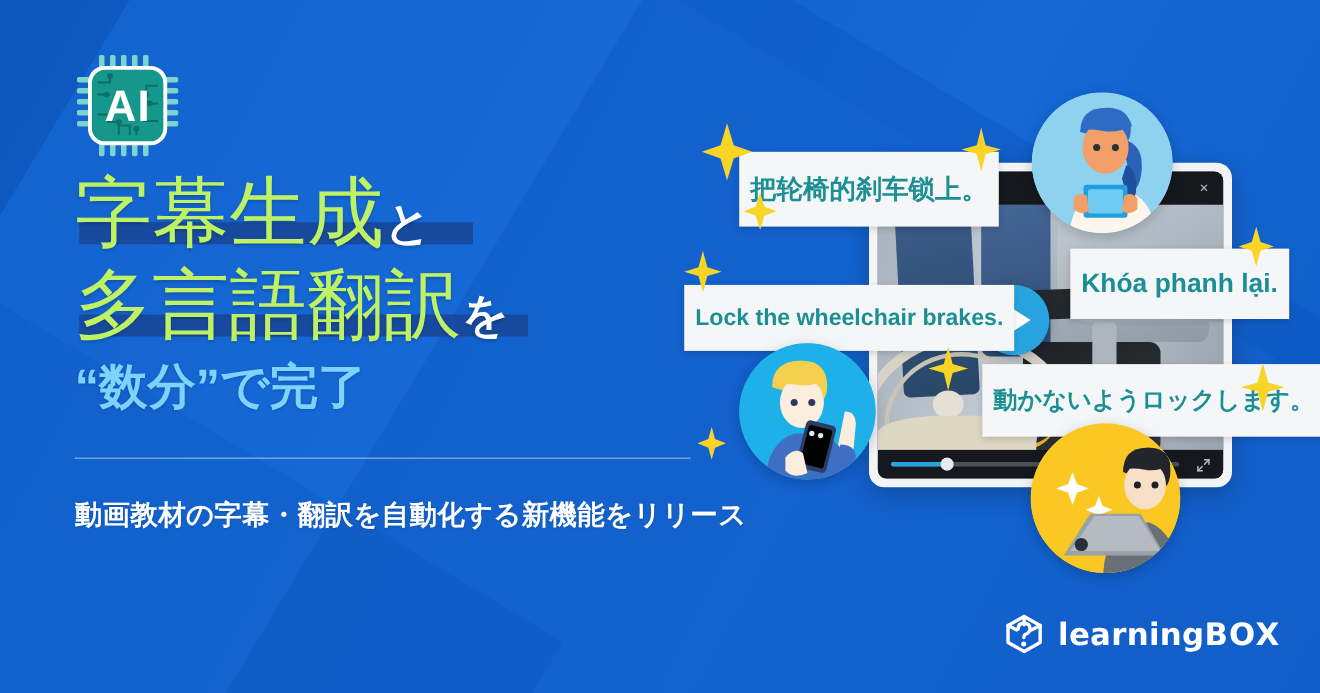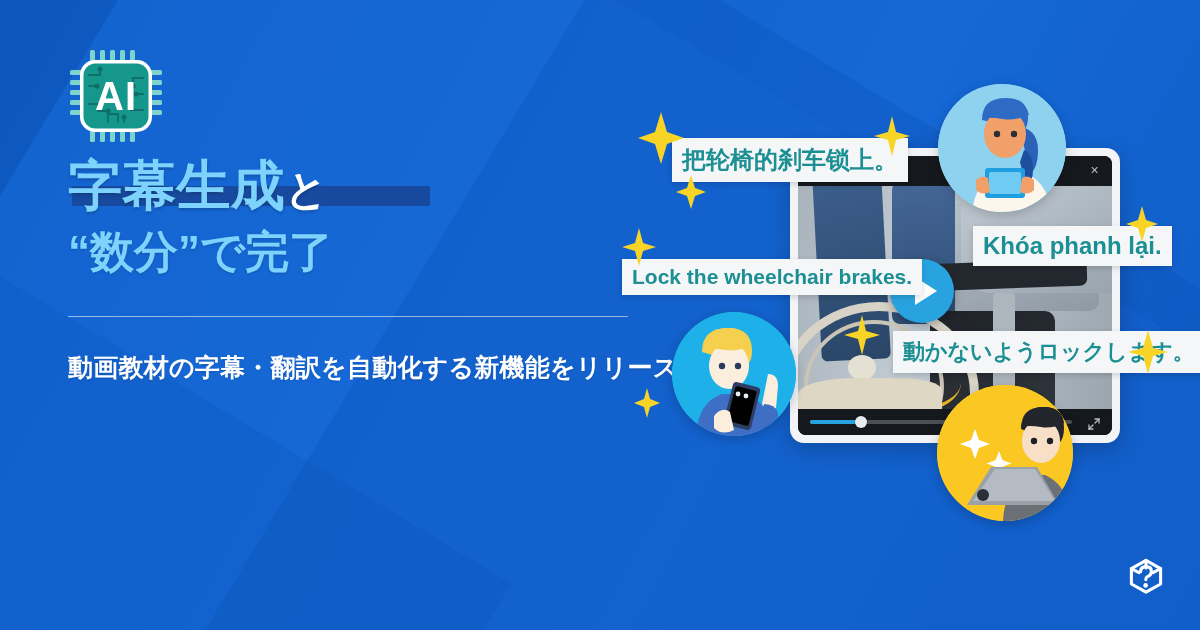--- a/index.html
+++ b/index.html
@@ -47,21 +47,21 @@
     text-shadow:0 1px 2px rgba(0,0,0,.12);
   }
 
   .hl{position:relative;margin-top:14px;white-space:nowrap;line-height:1;}
   .hl .bar{
     position:absolute;left:4px;bottom:6px;height:20px;
     background:#174a9e;z-index:0;border-radius:1px;
   }
   .hl .big{
     position:relative;z-index:1;
-    color:#7dd3fc;font-size:54px;font-weight:700;letter-spacing:.005em;
+    color:#bef264;font-size:70px;font-weight:400;letter-spacing:.005em;
     text-shadow:0 2px 3px rgba(0,0,0,.18);
   }
   .hl .tail{
     position:relative;z-index:1;
     color:#ffffff;font-size:42px;font-weight:700;
     text-shadow:0 2px 3px rgba(0,0,0,.18);
   }
   #hl1 .bar{width:358px;}
   #hl2 .bar{width:408px;}
 
@@ -150,21 +150,21 @@
   .play-btn::after{
     content:"";position:absolute;left:25px;top:18px;
     border-left:22px solid #ffffff;border-top:14px solid transparent;border-bottom:14px solid transparent;
   }
 
   
   .cap{
     position:absolute;background:#f4f6f8;color:#1b8f93;
     font-weight:700;white-space:nowrap;z-index:7;
     box-shadow:0 2px 6px rgba(0,0,0,.16);
-    padding:6px 10px;box-sizing:border-box;
+    padding:18px 10px;box-sizing:border-box;
   }
   #cap-zh{left:72px;top:138px;font-size:24px;}
   #cap-en{left:22px;top:259px;font-size:21px;}
   #cap-vi{left:373px;top:226px;font-size:24px;}
   #cap-ja{left:293px;top:331px;font-size:22px;}
 
   
   .avatar{position:absolute;border-radius:50%;overflow:hidden;z-index:8;
     box-shadow:0 3px 12px rgba(0,0,0,.2);}
   #av-tablet{left:338px;top:84px;width:128px;height:128px;background:#8ed2f0;}
@@ -248,20 +248,23 @@
           </g>
           <text x="48" y="62" text-anchor="middle" font-family="Liberation Sans, sans-serif" font-size="40" font-weight="700" fill="#ffffff" letter-spacing="1">AI</text>
         </svg>
       </div>
     </div>
 
     <div class="hl" id="hl1">
       <span class="bar"></span><span class="big">字幕生成</span><span class="tail">と</span>
     </div>
 
+    <div class="hl" id="hl2">
+      <span class="bar"></span><span class="big">多言語翻訳</span><span class="tail">を</span>
+    </div>
 
     <div class="third">“数分”で完了</div>
 
     <div class="divider"></div>
 
     <div class="subtitle">動画教材の字幕・翻訳を自動化する新機能をリリース</div>
   </div>
 
   <div class="right">
 
@@ -414,15 +417,16 @@
     <span class="logo-mark">
       <svg viewBox="0 0 36 36" xmlns="http://www.w3.org/2000/svg">
         <path d="M18 2.4 L32.6 10.6 v15.4 L18 34.2 L3.4 26 V10.6z" fill="none" stroke="#ffffff" stroke-width="3.1" stroke-linejoin="round"></path>
         <path d="M18 2.4 L18 10" stroke="#ffffff" stroke-width="3.1" stroke-linecap="round"></path>
         <path d="M3.4 10.6 L11 14.6" stroke="#ffffff" stroke-width="3.1" stroke-linecap="round"></path>
         <path d="M32.6 10.6 L25 14.6" stroke="#ffffff" stroke-width="3.1" stroke-linecap="round"></path>
         <path d="M12.6 13.8 q0-5.2 5.4-5.2 q5.4 0 5.4 4.8 q0 3.6-4 5.2 q-1.6 .8-1.6 3" fill="none" stroke="#ffffff" stroke-width="3.1" stroke-linecap="round"></path>
         <circle cx="17.6" cy="27.4" r="2.3" fill="#ffffff"></circle>
       </svg>
     </span>
+    <span class="logo-text"><span>learning</span><span class="bx">BOX</span></span>
   </div>
 
 </div>
 
 </body></html>

